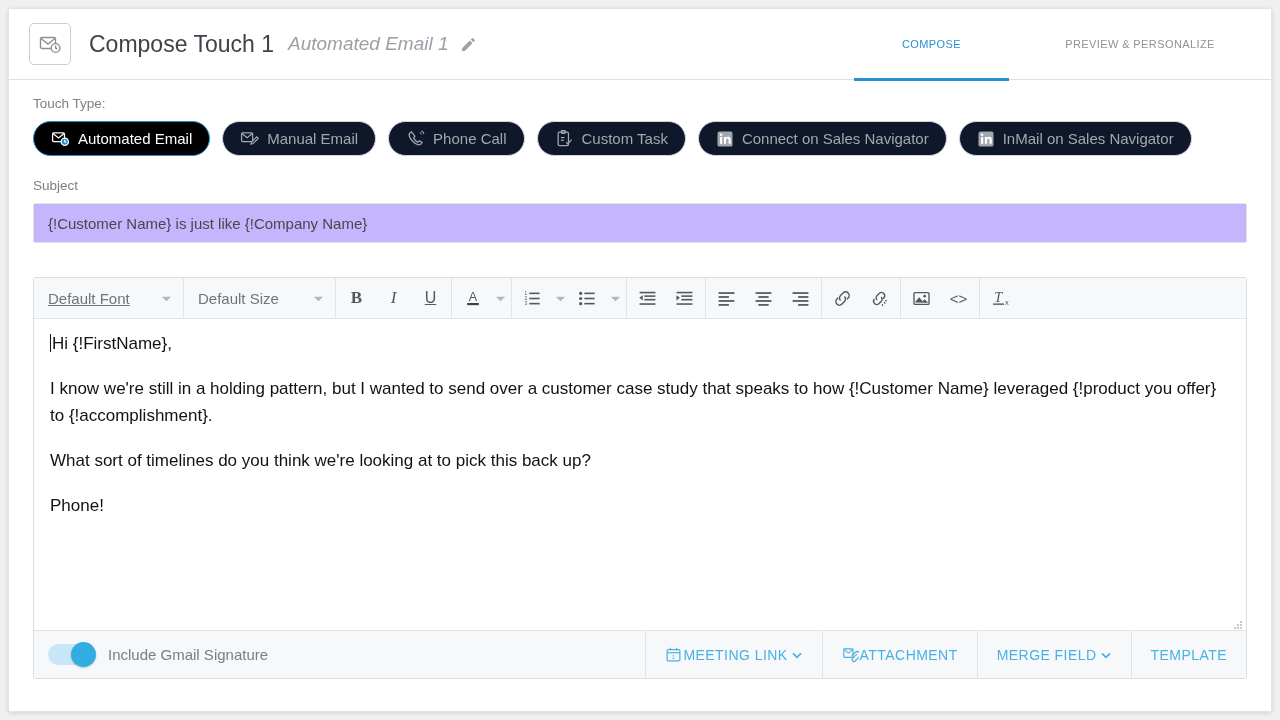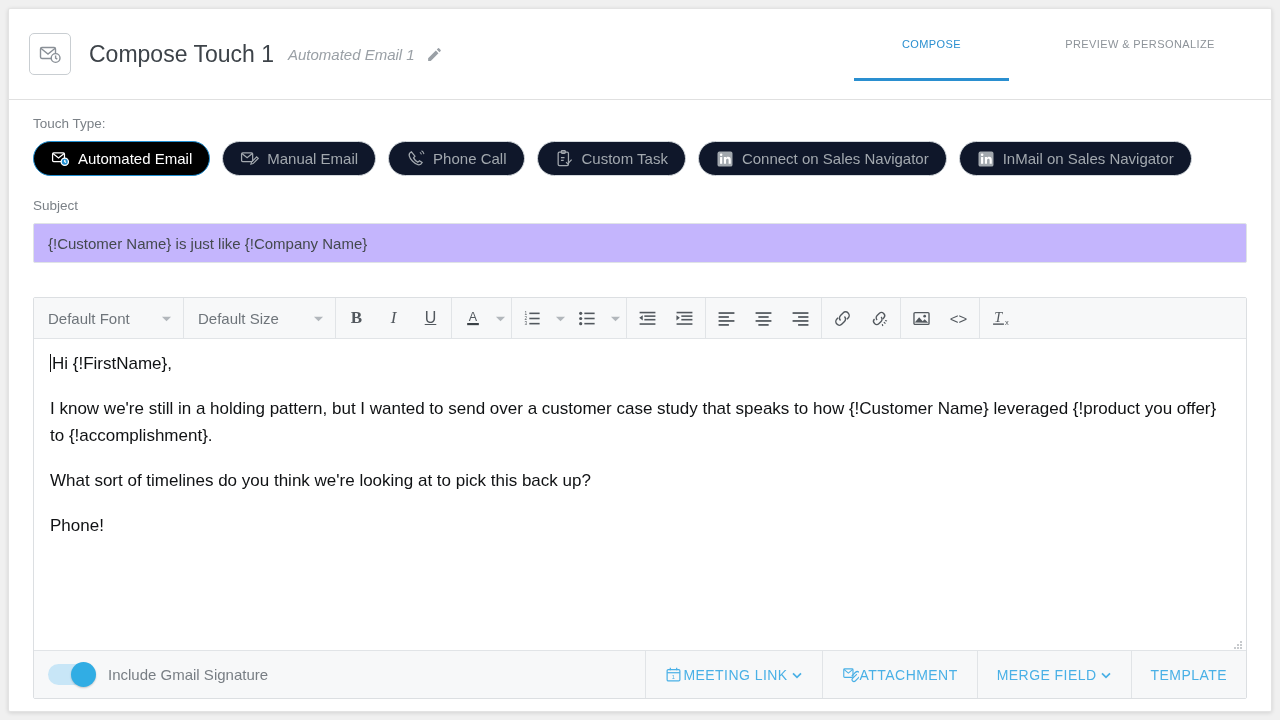--- a/index.html
+++ b/index.html
@@ -16,21 +16,21 @@
     width: 1264px; height: 704px;
     background: #ffffff;
     border: 1px solid #e3e3e3;
     border-radius: 2px;
     box-shadow: 0 1px 4px rgba(0,0,0,0.13);
     overflow: hidden;
   }
 
   
   .header {
-    height: 91px;
+    height: 71px;
     border-bottom: 1px solid #e0e0e0;
     display: flex;
     align-items: center;
     padding: 0 0 0 20px;
     position: relative;
   }
   .touch-icon-box {
     width: 42px; height: 42px;
     border: 1px solid #c9ced2;
     border-radius: 5px;
@@ -39,21 +39,21 @@
     color: #8a9097;
   }
   .page-title {
     font-size: 23px;
     color: #3d4349;
     margin-left: 18px;
     font-weight: 400;
     white-space: nowrap;
   }
   .page-subtitle {
-    font-size: 15px;
+    font-size: 19px;
     font-style: italic;
     color: #9aa0a6;
     margin-left: 14px;
     white-space: nowrap;
   }
   .edit-pencil {
     margin-left: 11px;
     color: #9aa0a6;
     display: flex; align-items: center;
     cursor: pointer;
@@ -150,21 +150,21 @@
     align-items: center;
     justify-content: space-between;
     height: 100%;
     padding: 0 9px 0 12px;
     font-size: 15px;
     color: #6f757b;
     cursor: pointer;
     white-space: nowrap;
   }
   .tb-select .caret { margin-left: 18px; color: #b2b7bc; }
-  .sel-font { min-width: 145px; }
+  .sel-font { min-width: 145px; text-decoration: underline; }
   .sel-size { min-width: 147px; }
   .tb-btn {
     width: 37px; height: 41px;
     display: flex; align-items: center; justify-content: center;
     color: #52585e;
     cursor: pointer;
   }
   .tb-caret {
     width: 18px; height: 41px;
     display: flex; align-items: center; justify-content: center;

